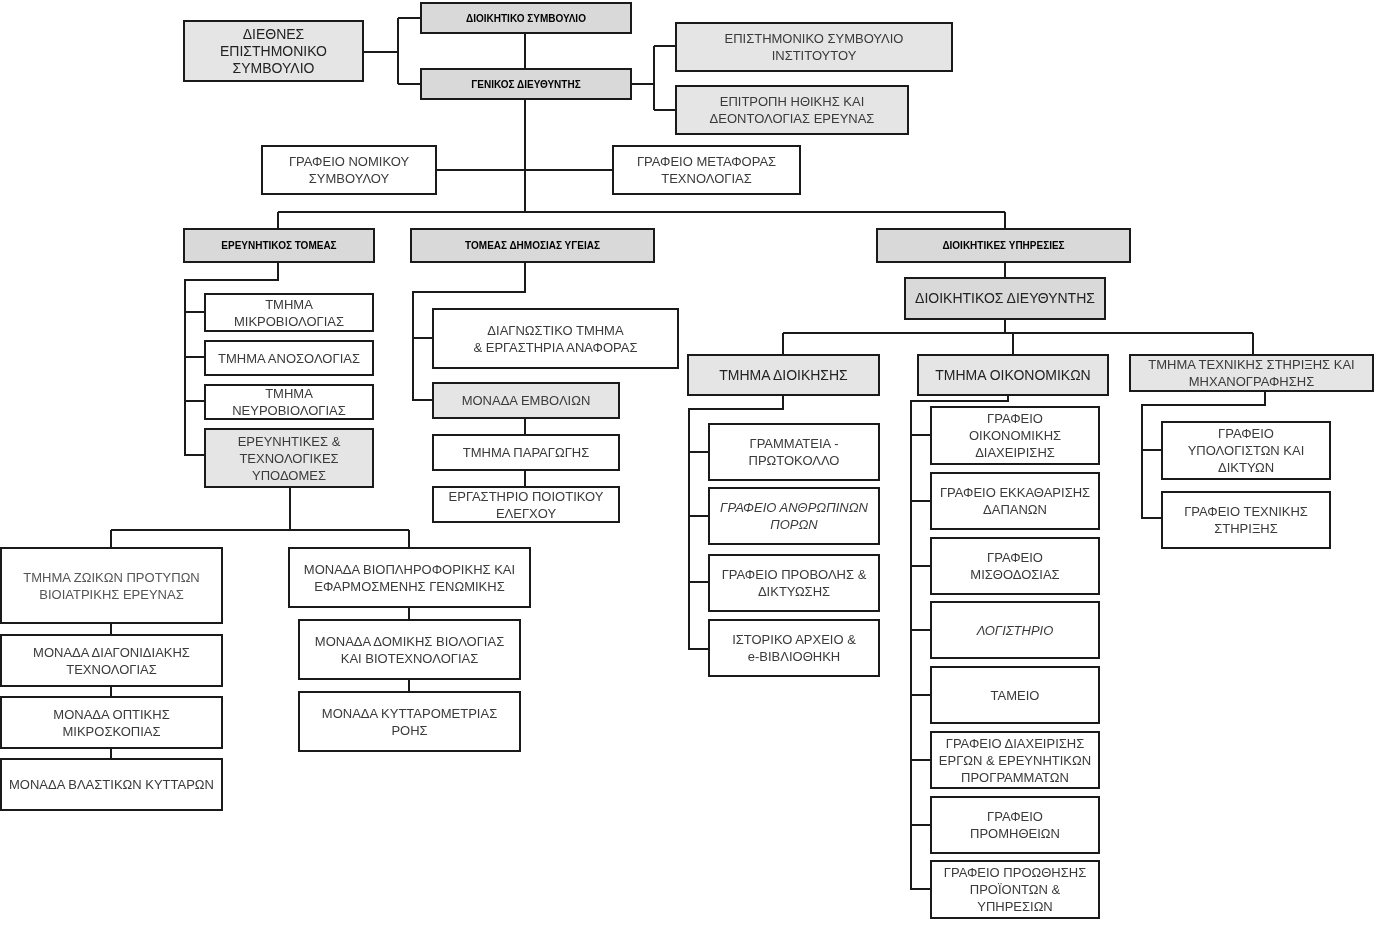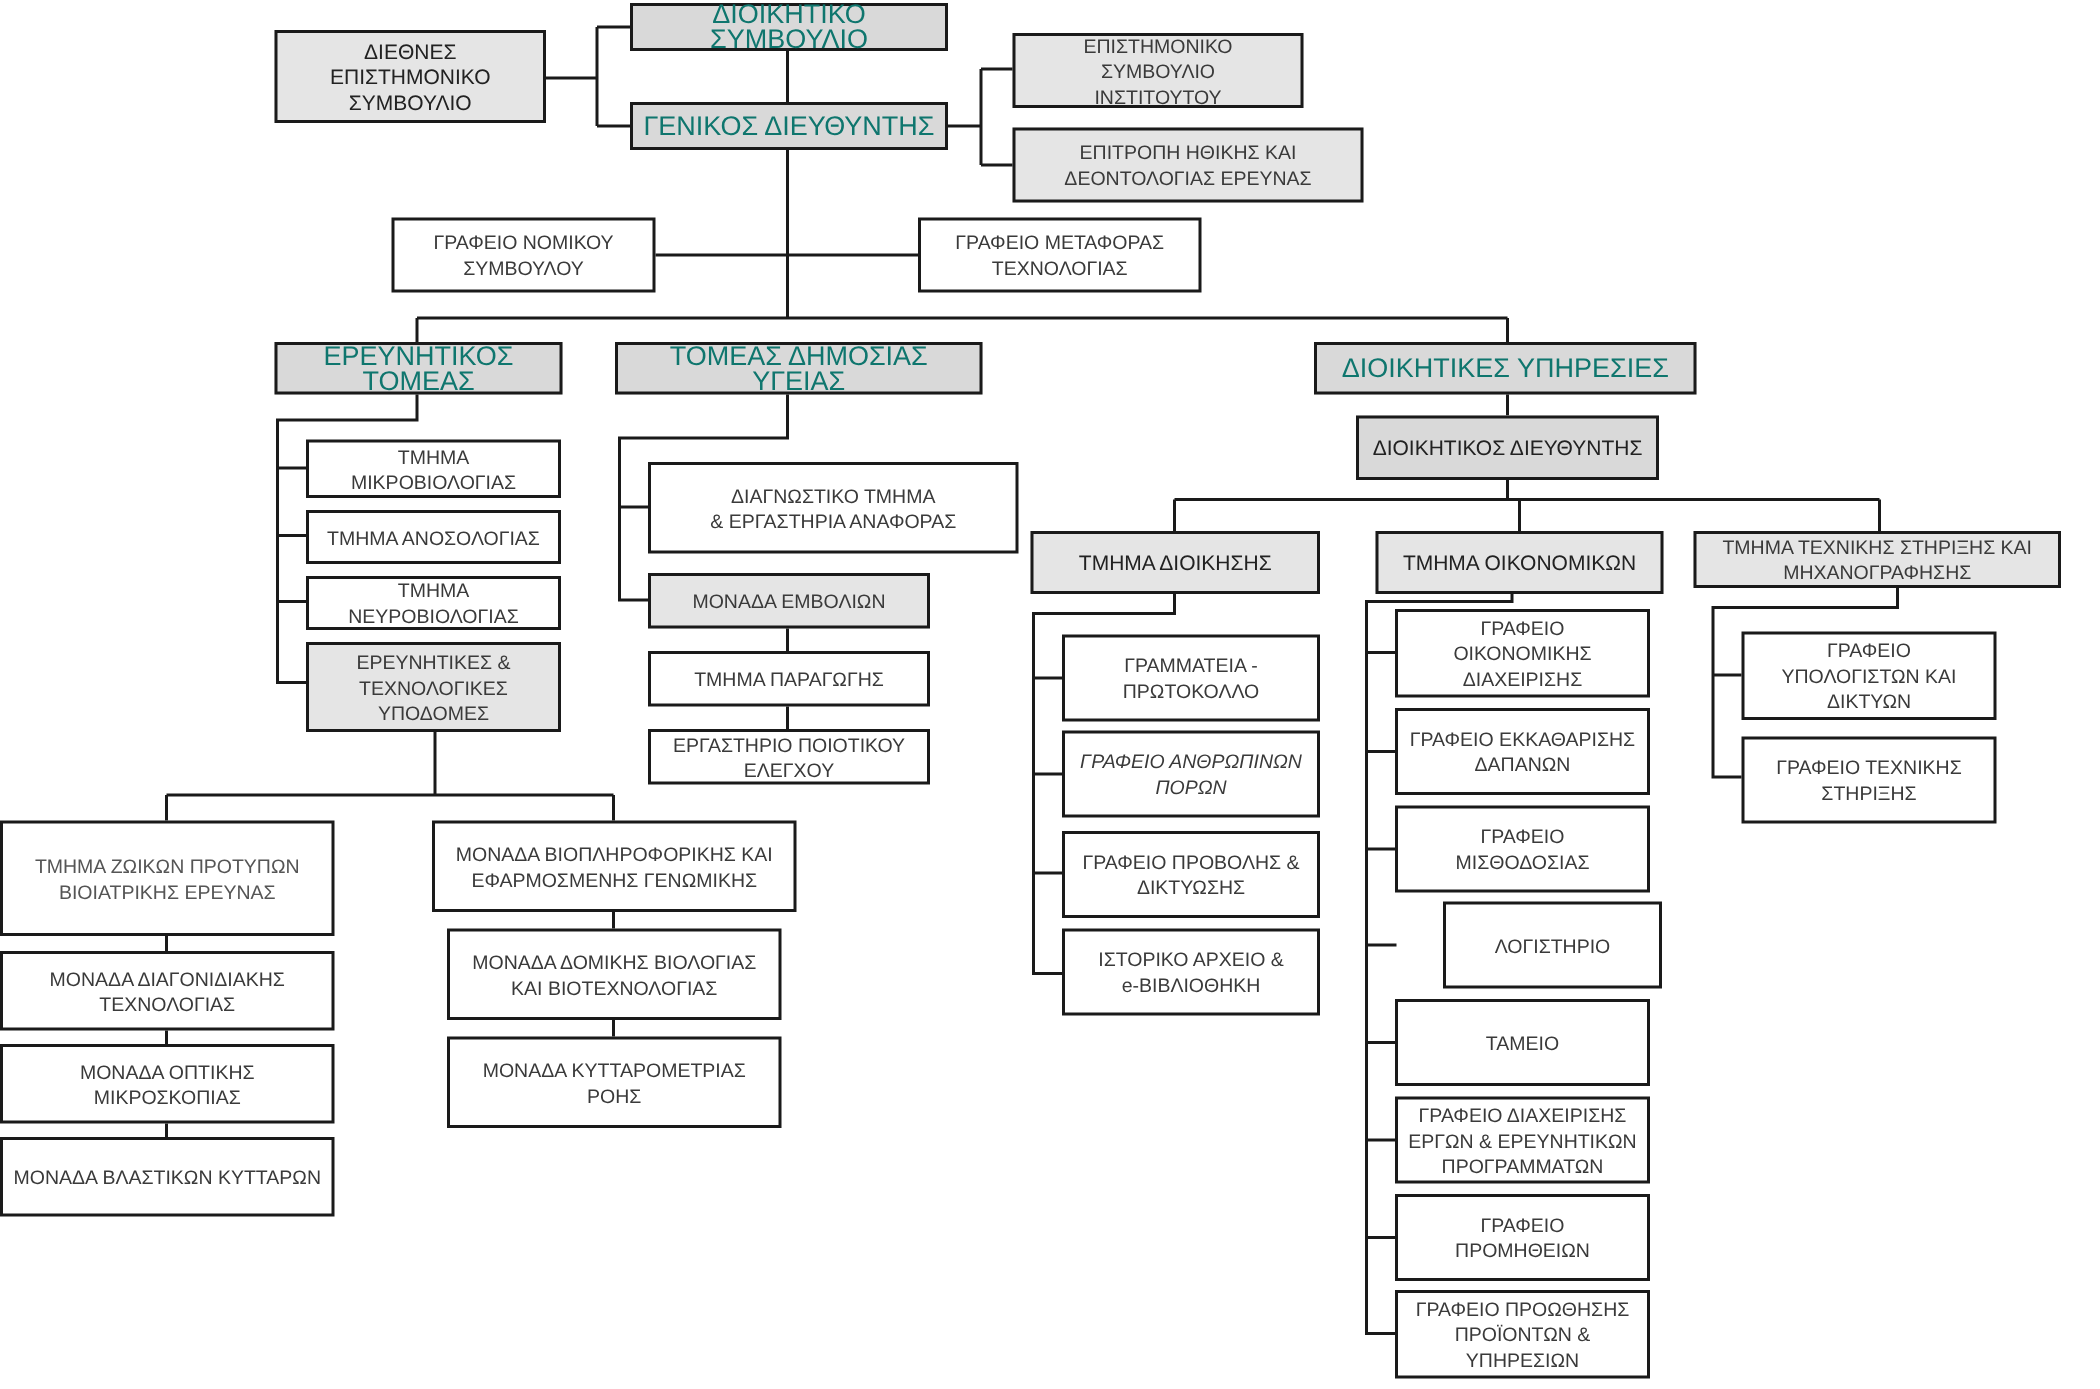--- a/index.html
+++ b/index.html
@@ -5,21 +5,21 @@
   html, body { margin: 0; padding: 0; background: #ffffff; }
   body { width: 1400px; height: 926px; position: relative; overflow: hidden;
          font-family: "Liberation Sans", "DejaVu Sans", sans-serif; color: #333; }
   #lines { position: absolute; left: 0; top: 0; width: 1400px; height: 926px; }
   .box { position: absolute; box-sizing: border-box; border: 2px solid #1a1a1a;
          background: #fff; display: flex; align-items: center; justify-content: center;
          text-align: center; font-size: 13px; line-height: 17px; padding: 2px 6px;
          color: #3a3a3a; white-space: pre-line; }
   .box.light { background: #e5e5e5; }
   .box.grey { background: #d9d9d9; }
-  .box.bold { font-weight: normal; color: #0f766e; font-size: 18px; }
+  .box.bold { font-weight: bold; color: #000000; font-size: 10px; }
   .box.big { font-size: 14px; color: #222; }
 </style>
 </head>
 <body>
 
 <svg id="lines" xmlns="http://www.w3.org/2000/svg">
   <g stroke="#1a1a1a" stroke-width="2" fill="none">
 
     <polyline points="525,34 525,70"></polyline>
     <polyline points="525,98 525,212"></polyline>
@@ -80,21 +80,21 @@
 
     <polyline points="1265,391 1265,405 1142,405 1142,518 1162,518"></polyline>
     <polyline points="1142,450 1162,450"></polyline>
   </g>
 </svg>
 
 <div class="box grey bold" style="left:420px;top:2px;width:212px;height:32px;">ΔΙΟΙΚΗΤΙΚΟ ΣΥΜΒΟΥΛΙΟ</div>
 <div class="box light big" style="left:183px;top:20px;width:181px;height:62px;">ΔΙΕΘΝΕΣ ΕΠΙΣΤΗΜΟΝΙΚΟ
 ΣΥΜΒΟΥΛΙΟ</div>
 <div class="box grey bold" style="left:420px;top:68px;width:212px;height:32px;">ΓΕΝΙΚΟΣ ΔΙΕΥΘΥΝΤΗΣ</div>
-<div class="box light" style="left:675px;top:22px;width:194px;height:50px;">ΕΠΙΣΤΗΜΟΝΙΚΟ ΣΥΜΒΟΥΛΙΟ
+<div class="box light" style="left:675px;top:22px;width:278px;height:50px;">ΕΠΙΣΤΗΜΟΝΙΚΟ ΣΥΜΒΟΥΛΙΟ
 ΙΝΣΤΙΤΟΥΤΟΥ</div>
 <div class="box light" style="left:675px;top:85px;width:234px;height:50px;">ΕΠΙΤΡΟΠΗ ΗΘΙΚΗΣ ΚΑΙ
 ΔΕΟΝΤΟΛΟΓΙΑΣ ΕΡΕΥΝΑΣ</div>
 <div class="box" style="left:261px;top:145px;width:176px;height:50px;">ΓΡΑΦΕΙΟ ΝΟΜΙΚΟΥ
 ΣΥΜΒΟΥΛΟΥ</div>
 <div class="box" style="left:612px;top:145px;width:189px;height:50px;">ΓΡΑΦΕΙΟ ΜΕΤΑΦΟΡΑΣ
 ΤΕΧΝΟΛΟΓΙΑΣ</div>
 
 <div class="box grey bold" style="left:183px;top:228px;width:192px;height:35px;">ΕΡΕΥΝΗΤΙΚΟΣ ΤΟΜΕΑΣ</div>
 <div class="box grey bold" style="left:410px;top:228px;width:245px;height:35px;">ΤΟΜΕΑΣ ΔΗΜΟΣΙΑΣ ΥΓΕΙΑΣ</div>
@@ -146,21 +146,21 @@
 <div class="box" style="left:708px;top:619px;width:172px;height:58px;">ΙΣΤΟΡΙΚΟ ΑΡΧΕΙΟ &amp;
 e-ΒΙΒΛΙΟΘΗΚΗ</div>
 
 <div class="box" style="left:930px;top:406px;width:170px;height:59px;">ΓΡΑΦΕΙΟ
 ΟΙΚΟΝΟΜΙΚΗΣ
 ΔΙΑΧΕΙΡΙΣΗΣ</div>
 <div class="box" style="left:930px;top:472px;width:170px;height:58px;">ΓΡΑΦΕΙΟ ΕΚΚΑΘΑΡΙΣΗΣ
 ΔΑΠΑΝΩΝ</div>
 <div class="box" style="left:930px;top:537px;width:170px;height:58px;">ΓΡΑΦΕΙΟ
 ΜΙΣΘΟΔΟΣΙΑΣ</div>
-<div class="box" style="left:962px;top:601px;width:146px;height:58px;">ΛΟΓΙΣΤΗΡΙΟ</div>
+<div class="box" style="left:930px;top:601px;width:170px;height:58px;font-style:italic;">ΛΟΓΙΣΤΗΡΙΟ</div>
 <div class="box" style="left:930px;top:666px;width:170px;height:58px;">ΤΑΜΕΙΟ</div>
 <div class="box" style="left:930px;top:731px;width:170px;height:58px;">ΓΡΑΦΕΙΟ ΔΙΑΧΕΙΡΙΣΗΣ
 ΕΡΓΩΝ &amp; ΕΡΕΥΝΗΤΙΚΩΝ
 ΠΡΟΓΡΑΜΜΑΤΩΝ</div>
 <div class="box" style="left:930px;top:796px;width:170px;height:58px;">ΓΡΑΦΕΙΟ
 ΠΡΟΜΗΘΕΙΩΝ</div>
 <div class="box" style="left:930px;top:860px;width:170px;height:59px;">ΓΡΑΦΕΙΟ  ΠΡΟΩΘΗΣΗΣ
 ΠΡΟΪΟΝΤΩΝ &amp;
 ΥΠΗΡΕΣΙΩΝ</div>
 

